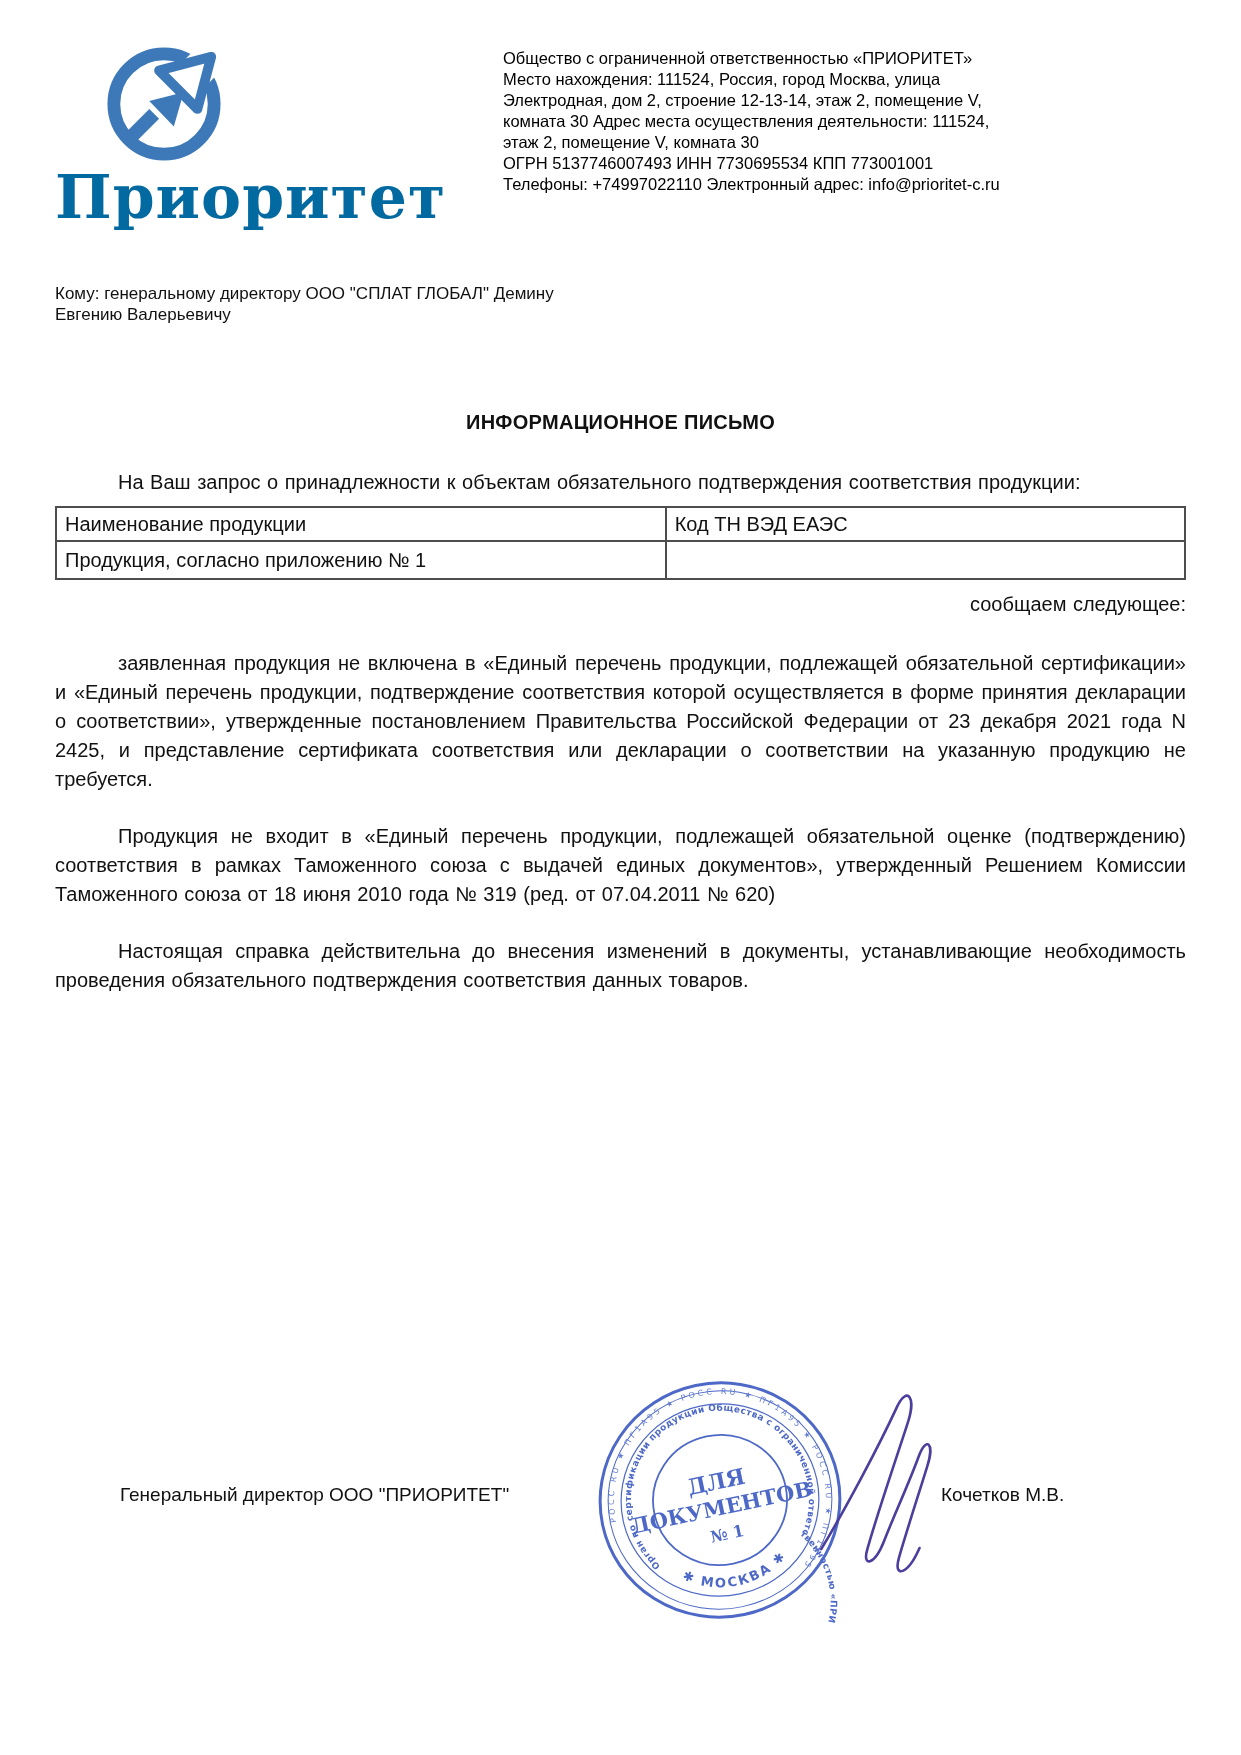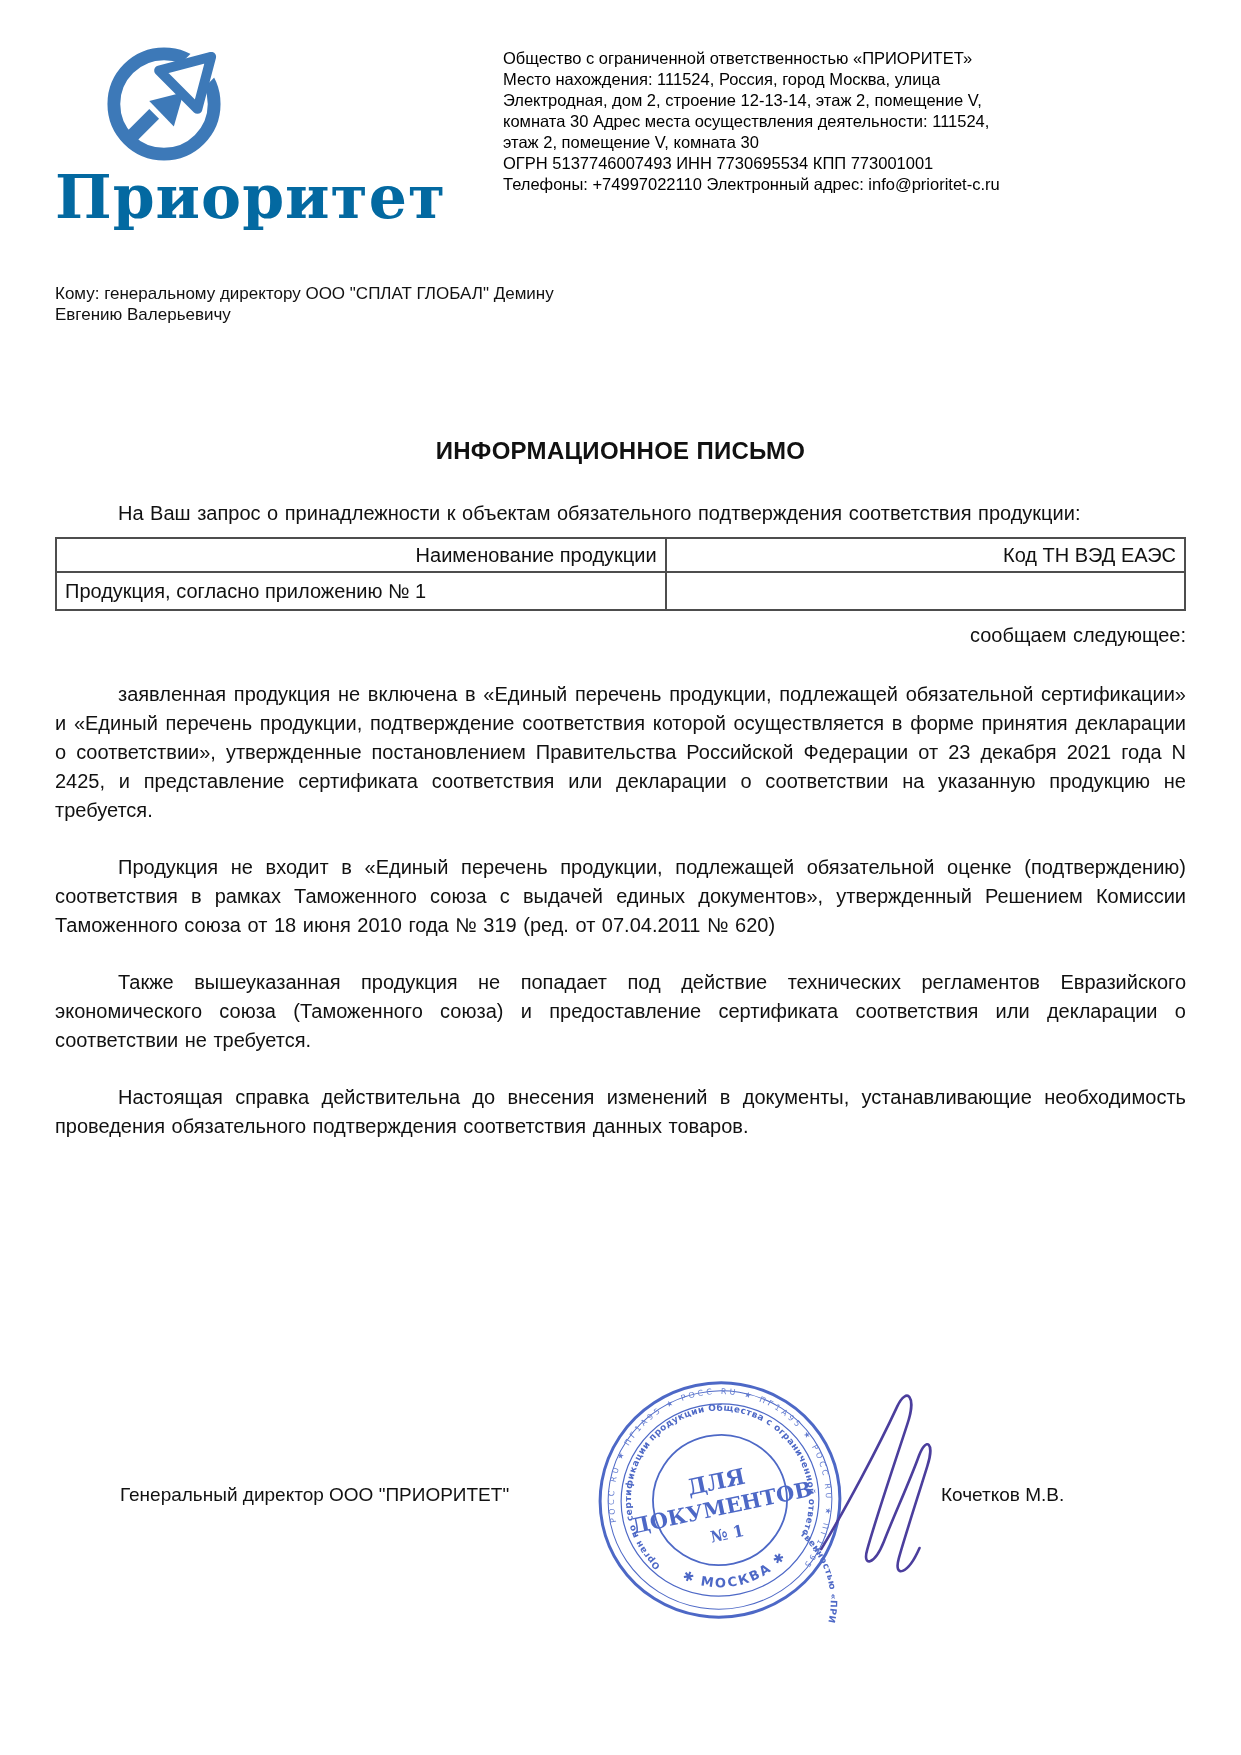--- a/index.html
+++ b/index.html
@@ -27,41 +27,41 @@
   }
   .company-col{flex:1;padding-top:3px;font-size:16.5px;line-height:21px;color:#000;}
   .company-line{white-space:nowrap;}
   
   .ref-row{display:flex;margin-top:56px;font-size:17px;line-height:21px;}
   .ref-left{width:448px;flex:0 0 448px;white-space:nowrap;}
   .ref-left u{text-underline-offset:3px;}
   .addressee{flex:1;}
   
   .doc-title{
-    text-align:center;font-weight:bold;font-size:24px;
-    margin:112px 0 34px 0;letter-spacing:.3px;
+    text-align:center;font-weight:bold;font-size:20px;
+    margin:86px 0 34px 0;letter-spacing:.3px;
   }
   
   .para{
     font-size:20px;line-height:29px;
     text-align:justify;text-indent:63px;
     margin:0 0 28px 0;word-spacing:1px;
   }
   .para.intro{margin-bottom:9px;}
   .para.after-table{margin-top:10px;margin-bottom:30px;text-align:right;}
   table.product-table{
     width:100%;border-collapse:collapse;
     font-size:20px;
   }
   table.product-table th, table.product-table td{
     border:2px solid #4d4d4d;
     padding:3px 8px;
     font-weight:normal;
   }
-  table.product-table th{text-align:right;height:26px;}
+  table.product-table th{text-align:left;height:26px;}
   table.product-table td{height:30px;text-align:left;}
   .col-name{width:54%;}
   
   .sig-label{position:absolute;left:120px;top:1484px;font-size:19px;white-space:nowrap;}
   .sig-name{position:absolute;left:941px;top:1484px;font-size:19px;white-space:nowrap;}
   .stamp{position:absolute;left:594px;top:1377px;opacity:.9;}
   .autograph{position:absolute;left:818px;top:1386px;}
 </style>
 </head>
 <body>
@@ -113,21 +113,20 @@
         <td>Продукция, согласно приложению № 1</td>
         <td></td>
       </tr>
     </tbody>
   </table>
 
   <p class="para after-table">сообщаем следующее:</p>
 
   <p class="para">заявленная продукция не включена в «Единый перечень продукции, подлежащей обязательной сертификации» и «Единый перечень продукции, подтверждение соответствия которой осуществляется в форме принятия декларации о соответствии», утвержденные постановлением Правительства Российской Федерации от 23 декабря 2021 года N 2425, и представление сертификата соответствия или декларации о соответствии на указанную продукцию не требуется.</p>
   <p class="para">Продукция не входит в «Единый перечень продукции, подлежащей обязательной оценке (подтверждению) соответствия в рамках Таможенного союза с выдачей единых документов», утвержденный Решением Комиссии Таможенного союза от 18 июня 2010 года № 319 (ред. от 07.04.2011 № 620)</p>
-  <p class="para">Также вышеуказанная продукция не попадает под действие технических регламентов Евразийского экономического союза (Таможенного союза) и предоставление сертификата соответствия или декларации о соответствии не требуется.</p>
   <p class="para">Настоящая справка действительна до внесения изменений в документы, устанавливающие необходимость проведения обязательного подтверждения соответствия данных товаров.</p>
 
   <div class="sig-label">Генеральный директор ООО "ПРИОРИТЕТ"</div>
 
   <svg class="stamp" width="252" height="246" viewBox="0 0 252 246" xmlns="http://www.w3.org/2000/svg">
     <g transform="rotate(-12 126 123)" fill="none" stroke="#3a58c0">
       <ellipse cx="126" cy="123" rx="120" ry="117" stroke-width="3"></ellipse>
       <ellipse cx="126" cy="123" rx="112" ry="109" stroke-width="1"></ellipse>
       <ellipse cx="126" cy="123" rx="99" ry="96" stroke-width="1.2"></ellipse>
       <ellipse cx="126" cy="123" rx="67" ry="65" stroke-width="1.8"></ellipse>

